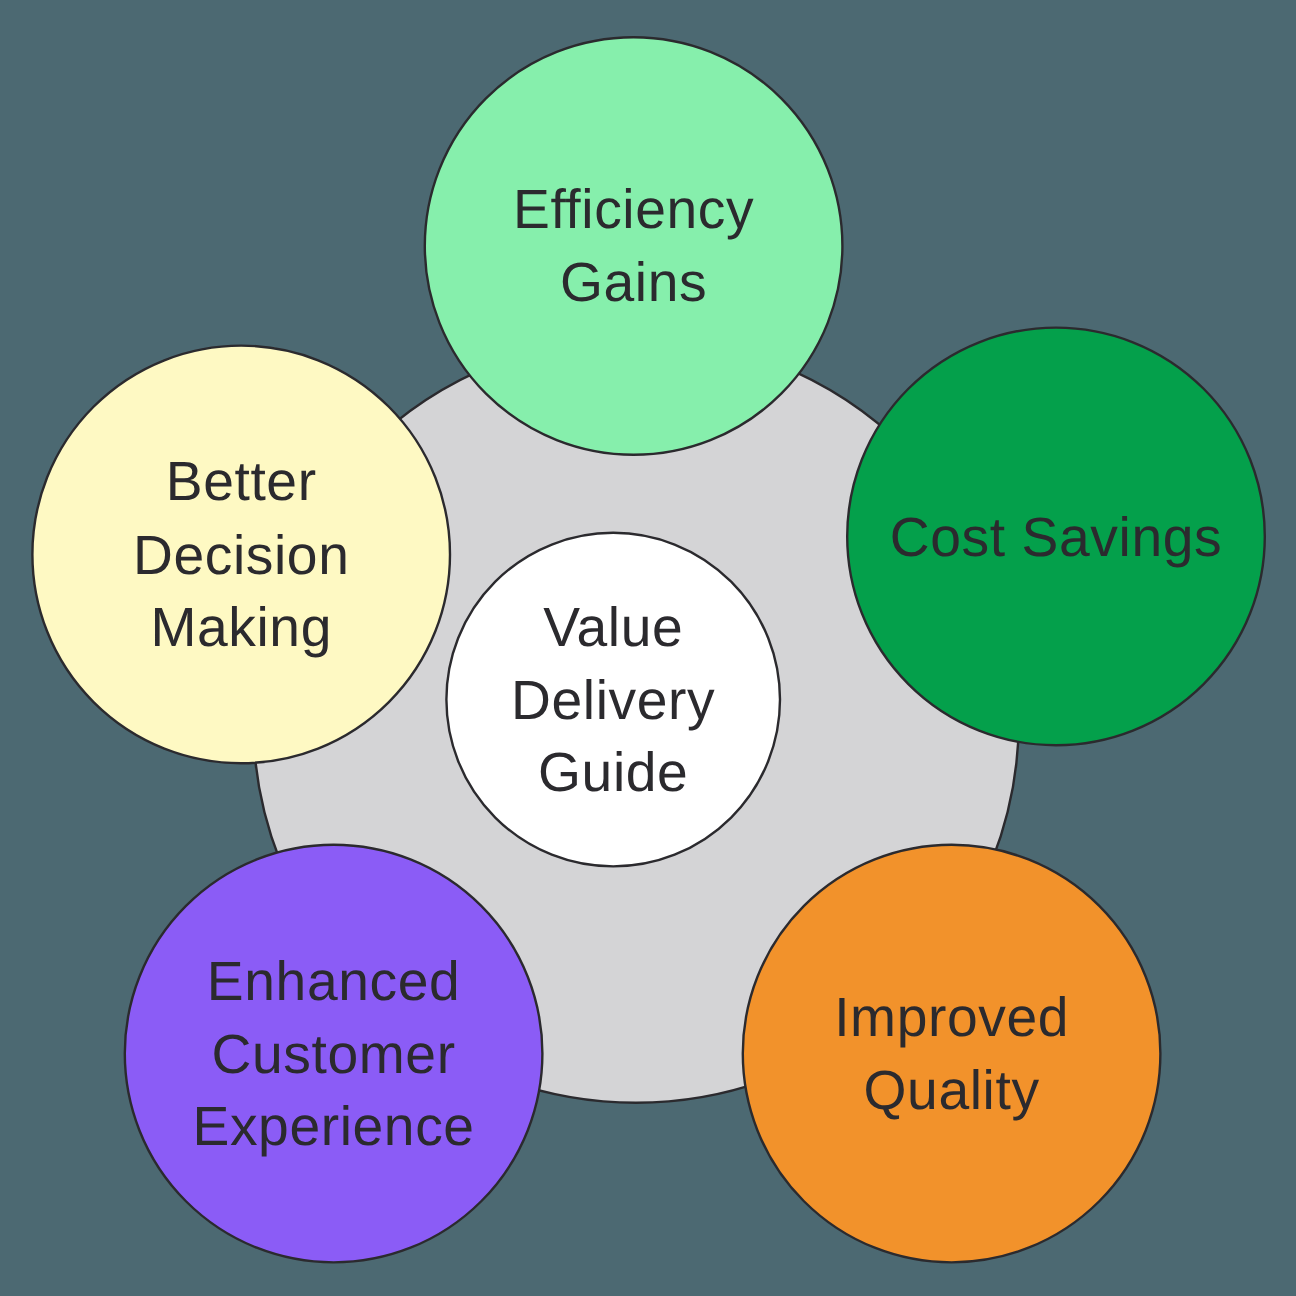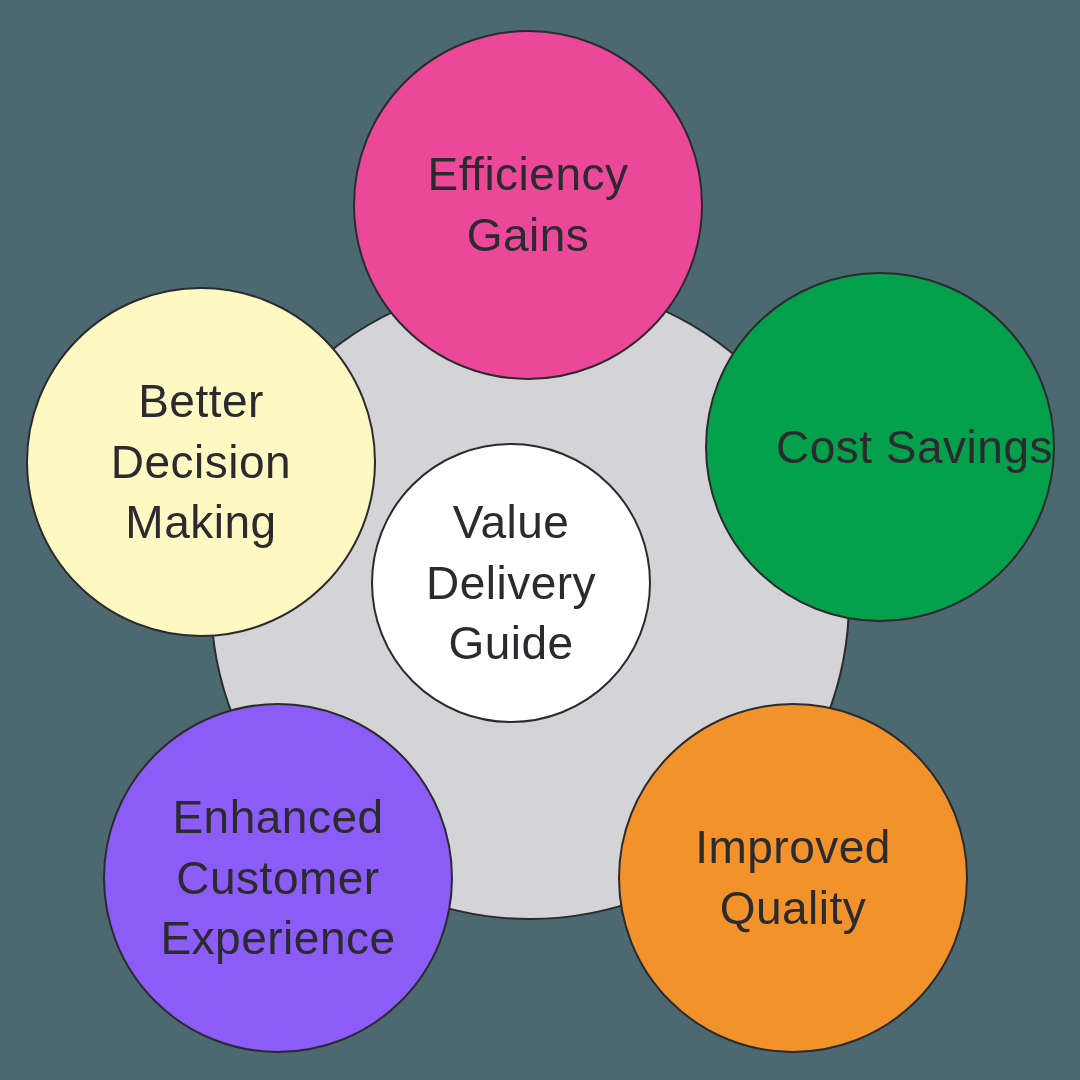--- a/index.html
+++ b/index.html
@@ -24,21 +24,21 @@
     left: 210px; top: 280px;
     width: 640px; height: 640px;
     background: #D4D4D6;
     z-index: 1;
   }
   .node {
     width: 350px; height: 350px;
     z-index: 2;
   }
   .node-top          { left: 353px; top: 30px;  }
-  .node-right        { left: 705px; top: 272px; justify-content: flex-end; }
+  .node-right        { left: 705px; top: 272px; }
   .node-bottom-right { left: 618px; top: 703px; }
   .node-bottom-left  { left: 103px; top: 703px; }
   .node-left         { left: 26px;  top: 287px; }
   .center-circle {
     left: 371px; top: 443px;
     width: 280px; height: 280px;
     background: #FFFFFF;
     z-index: 3;
     border-width: 2px;
   }
@@ -50,21 +50,21 @@
     letter-spacing: 0.5px;
   }
 </style>
 </head>
 <body>
 
 <div class="canvas" style="background-color: rgb(76, 105, 114);">
 
   <div class="circle hub" style="background-color: rgb(212, 212, 214);"></div>
 
-  <div class="circle node node-top" style="background-color: #ec4899;">
+  <div class="circle node node-top" style="background-color: #86efac;">
     <span class="label">Efficiency
 Gains</span>
   </div>
 
   <div class="circle node node-right" style="background-color: rgb(4, 160, 75);">
     <span class="label">Cost Savings</span>
   </div>
 
   <div class="circle node node-bottom-right" style="background-color: rgb(242, 146, 43);">
     <span class="label">Improved

